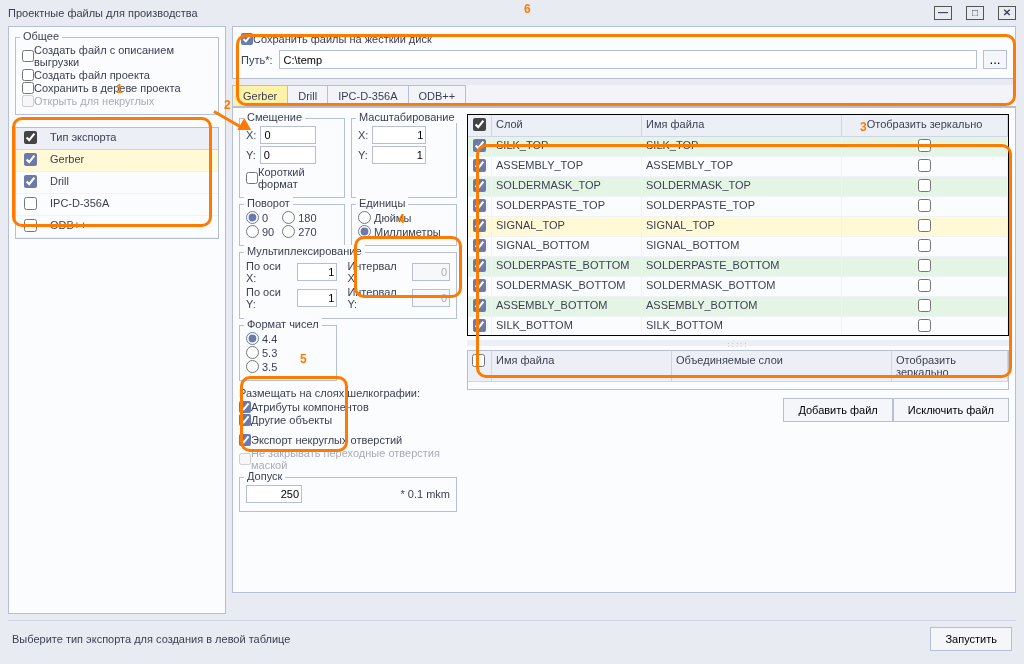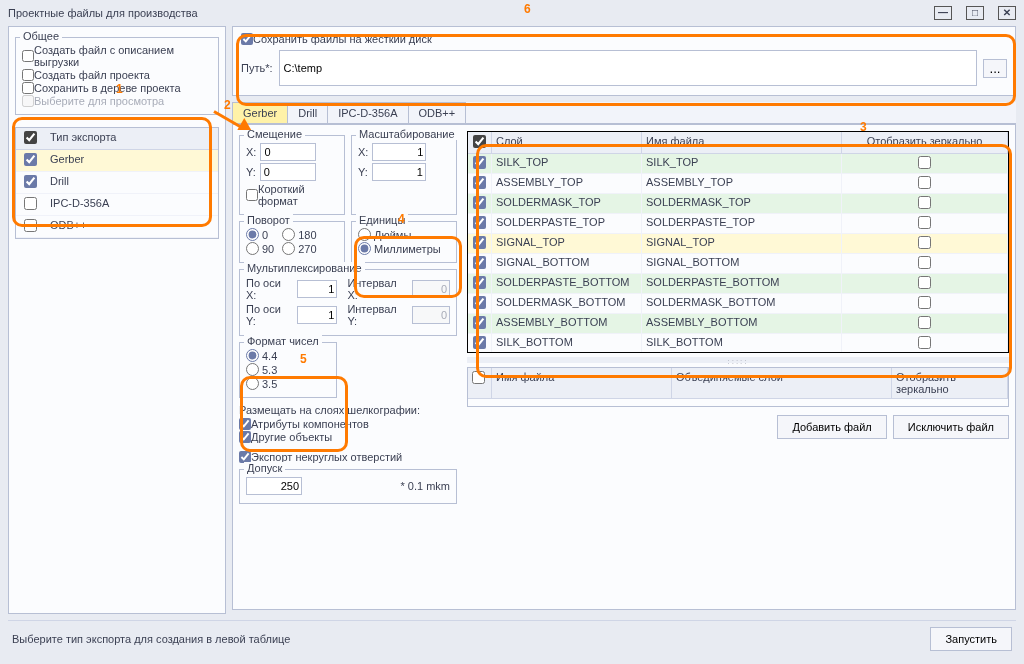--- a/index.html
+++ b/index.html
@@ -17,21 +17,21 @@
 .exportlist .hdr { display:flex; background:#eceff6; border-bottom:1px solid #cfd5e6; font-weight:normal; }
 .exportlist .cell1 { width:28px; text-align:center; padding:3px 2px; }
 .exportlist .cell2 { flex:1; padding:3px 6px; }
 .exportlist .row { display:flex; border-bottom:1px solid #f0f2f9; }
 .exportlist .sel { background:#fff9d6; }
 .tabs { display:flex; border-bottom:1px solid #b7bfd4; background:#f2f4fa; }
 .tabs .tab { padding:4px 10px; border:1px solid #b7bfd4; border-bottom:none; margin-right:-1px; background:#f2f4fa; cursor:pointer; }
 .tabs .active { background:#fff2a8; }
 .topsave { border:1px solid #b7bfd4; background:#fbfcfe; padding:5px 8px; margin-bottom:6px; }
 .toprow { display:flex; align-items:center; gap:6px; margin-bottom:4px;}
-.pathinput { flex:1; height:36px; border:1px solid #b7bfd4; padding:1px 4px; font-family:inherit; font-size:11px; }
+.pathinput { flex:1; height:19px; border:1px solid #b7bfd4; padding:1px 4px; font-family:inherit; font-size:11px; }
 .btnsmall { height:19px; width:24px; border:1px solid #b7bfd4; background:#f5f6fa; cursor:pointer; }
 .content { border:1px solid #b7bfd4; background:#fbfcfe; padding:6px; height: 486px; display:flex; }
 .leftcol { width:218px; }
 .rightcol { flex:1; margin-left:10px; display:flex; flex-direction:column; }
 .sbox { border:1px solid #b7bfd4; background:#fbfcfe; padding:5px 6px 6px 6px; margin-bottom:6px; position:relative;}
 .sbox .stitle { position:absolute; top:-8px; left:4px; background:#fbfcfe; padding:0 3px; font-size:11px;}
 .frow { display:flex; align-items:center; gap:4px; margin:2px 0;}
 .ninput { width:56px; height:18px; border:1px solid #b7bfd4; padding:0 3px; font-size:11px; }
 .spin { width:54px; height:18px; border:1px solid #b7bfd4; padding:0 2px; text-align:right; font-size:11px; }
 .radio { display:flex; align-items:center; gap:3px; margin:1px 0;}
@@ -46,21 +46,21 @@
 .lc3 { flex:1; text-align:center;}
 .lrow { display:flex; border-bottom:1px solid #f0f2f9; }
 .lrow > div { padding:2px 4px; border-right:1px solid #f0f2f9;}
 .green { background:#e5f5e5; }
 .yellow { background:#fff9d6; }
 .ctrlgrip { height:6px; background:#eceff6; margin:4px 0; text-align:center; color:#a8acb8; font-size:8px; letter-spacing:2px;}
 .bottomtbl { border:1px solid #b7bfd4; height:40px; }
 .bottomtbl .lhdr { display:flex; background:#eceff6; border-bottom:1px solid #cfd5e6;}
 .bottomtbl .lhdr > div { padding:3px 4px; border-right:1px solid #cfd5e6;}
 .bc0{width:24px;} .bc1{width:180px;} .bc2{width:220px;} .bc3{flex:1;}
-.btnrow { display:flex; justify-content:flex-end; gap:6px; margin-top:8px;}
+.btnrow { display:flex; justify-content:flex-end; margin-top:8px;}
 .btn { border:1px solid #b7bfd4; background:#f5f6fa; padding:5px 14px; cursor:pointer; font-family:inherit; font-size:11px;}
 .footer { position:absolute; left:8px; right:8px; bottom:8px; height:36px; display:flex; justify-content:space-between; align-items:center; padding:0 4px; border-top:1px solid #cfd5e6;}
 
 .oh { position:absolute; border:3px solid #ff7a00; border-radius:10px; pointer-events:none; z-index:50;}
 .badge { position:absolute; background:transparent; color:#ff7a00; font-weight:bold; font-size:12px; z-index:52; }
 .arrowline { position:absolute; height:3px; background:#ff7a00; transform-origin:left center; z-index:51;}
 .arrowhead { position:absolute; width:0;height:0; border-left:12px solid #ff7a00; border-top:7px solid transparent; border-bottom:7px solid transparent; z-index:51;}
 input[type=checkbox],input[type=radio]{accent-color:#6b7aa8;}
 </style>
 </head>
@@ -87,21 +87,21 @@
       <label class="chk">
           <input type="checkbox" style="">
           <span>Создать файл проекта</span>
         </label>
       <label class="chk">
           <input type="checkbox" style="">
           <span>Сохранить в дереве проекта</span>
         </label>
       <label class="chk disabled">
           <input type="checkbox" disabled="" style="">
-          <span>Выберите для просмотра</span>
+          <span>Открыть для некруглых</span>
         </label>
     </div>
     <div class="exportlist">
       <div class="hdr">
         <div class="cell1"><input type="checkbox" checked="" style="accent-color: rgb(68, 68, 68);"></div>
         <div class="cell2">Тип экспорта</div>
       </div>
       <div class="row sel">
           <div class="cell1"><input type="checkbox" checked="" style=""></div>
           <div class="cell2">Gerber</div>
@@ -252,20 +252,24 @@
           </label>
         <label class="chk">
             <input type="checkbox" checked="" style="">
             <span>Другие объекты</span>
           </label>
         <div style="height:6px;"></div>
         <label class="chk">
             <input type="checkbox" checked="" style="">
             <span>Экспорт некруглых отверстий</span>
           </label>
+        <label class="chk disabled">
+            <input type="checkbox" disabled="" style="">
+            <span>Не закрывать переходные отверстия маской</span>
+          </label>
 
         <div class="sbox" style="margin-top:6px;">
           <div class="stitle">Допуск</div>
           <div class="frow">
               <input class="spin" style="width: 56px;" value="250">
               <span style="margin-left:auto;">* 0.1 mkm</span>
             </div>
         </div>
       </div>
 

